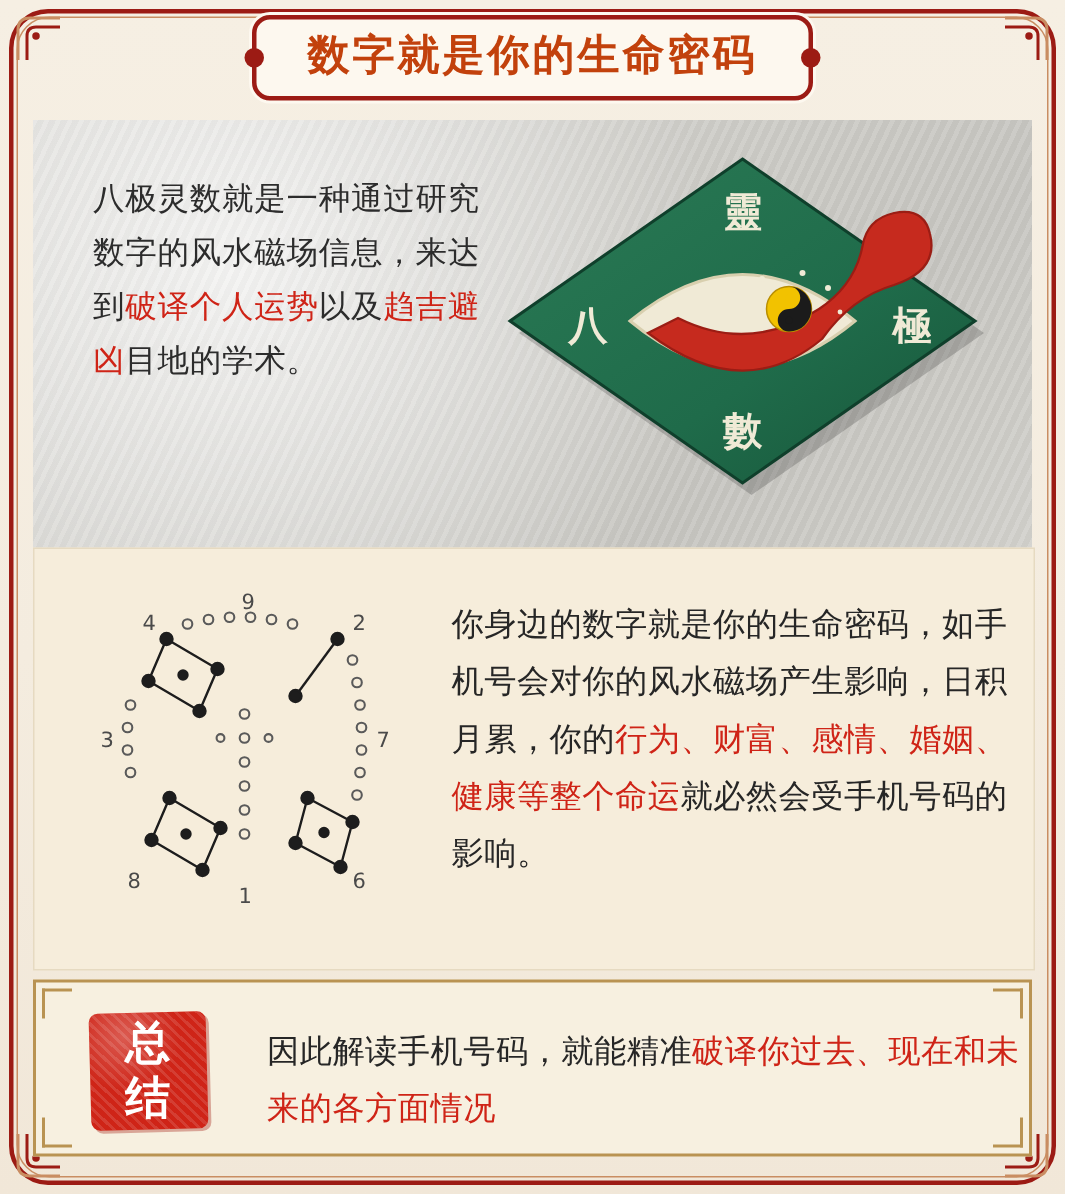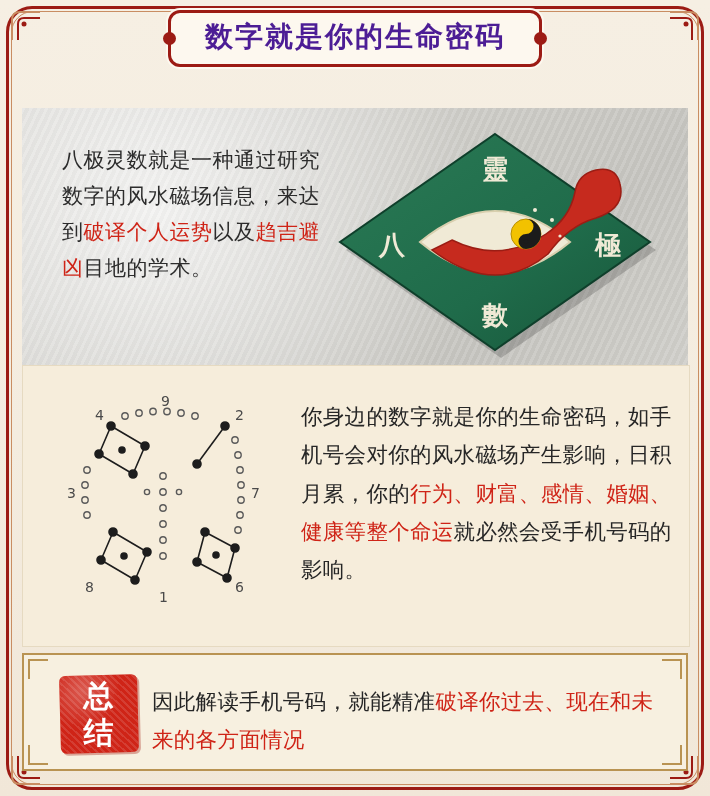--- a/index.html
+++ b/index.html
@@ -61,42 +61,42 @@
     position: relative;
     border: 3px solid #9c1b14;
     border-radius: 12px;
     background: #fdf8ef;
     padding: 9px 34px 11px 34px;
     box-shadow: 0 0 0 2px #fdf8ef;
   }
   .title-text {
     font-size: 28px;
     font-weight: bold;
-    color: #4c1d95;
+    color: #c2410c;
     letter-spacing: 2px;
     line-height: 1.1;
     white-space: nowrap;
   }
   .title-dot {
     position: absolute;
     width: 13px;
     height: 13px;
     border-radius: 50%;
     background: #9c1b14;
     top: 50%;
     margin-top: -6px;
   }
   .title-dot.left { left: -8px; }
   .title-dot.right { right: -8px; }
 
   
   .sec1 {
     position: absolute;
     left: 22px;
-    top: 108px;
+    top: 80px;
     width: 666px;
     height: 334px;
     background:
       radial-gradient(circle at 20% 30%, rgba(255,255,255,.75), rgba(255,255,255,0) 55%),
       linear-gradient(135deg, #d8d7d3 0%, #cfcec9 40%, #c6c5c0 70%, #d4d3ce 100%);
     overflow: hidden;
   }
   .sec1::after {
     content: "";
     position: absolute;
@@ -208,21 +208,21 @@
     font-weight: bold;
     line-height: 37px;
     text-align: center;
     padding-top: 2px;
     letter-spacing: 1px;
     box-sizing: border-box;
   }
   .seal-text span { display: block; }
   .sec3-text {
     position: absolute;
-    left: 128px;
+    left: 154px;
     top: 28px;
     width: 508px;
     font-size: 21.5px;
     line-height: 1.75;
     color: #262626;
     letter-spacing: .3px;
   }
 
   .dial text, .diamond-wrap text { font-family: "DejaVu Sans", "Liberation Sans", sans-serif; }
 </style>

